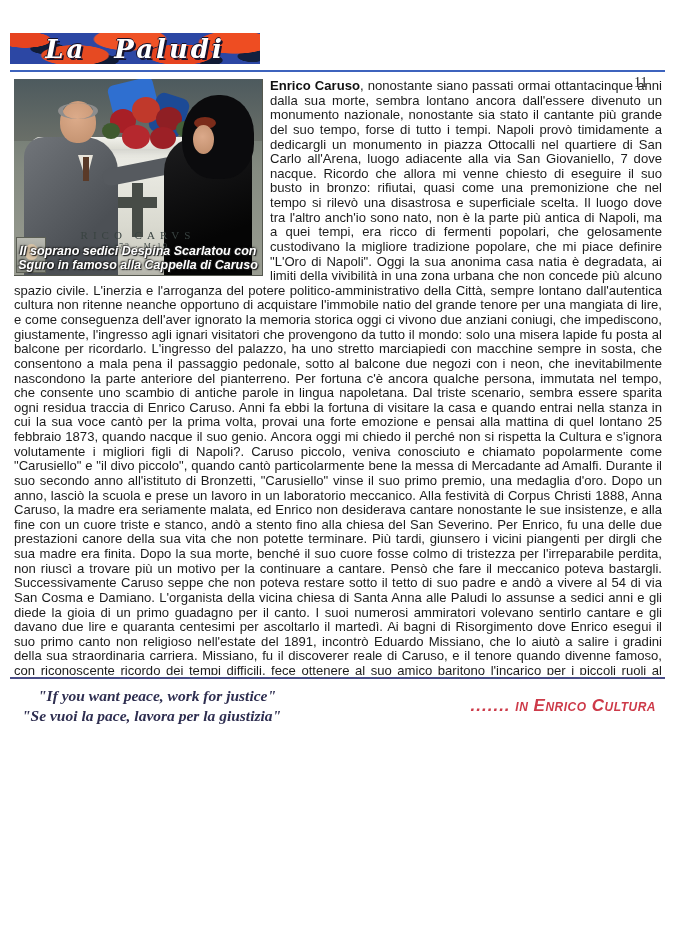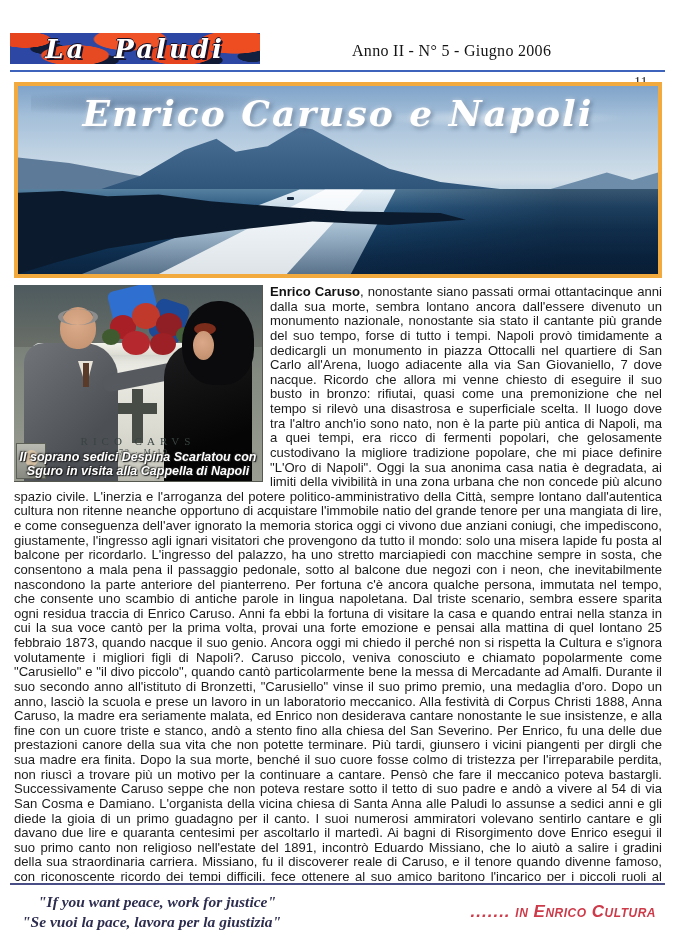--- a/index.html
+++ b/index.html
@@ -165,42 +165,24 @@
 </style>
 </head>
 <body>
 
 <div class="page">
 
   <header class="masthead">
     <div class="logo-box">
       <span class="logo-text">La Paludi</span>
     </div>
-    <div class="issue-info">Anno II - N° 5 - Giugno 2006</div>
     <div class="page-number">11</div>
   </header>
   <div class="rule-top"></div>
 
-  <figure class="banner">
-    <div class="banner-art">
-      <div class="sky"></div>
-      <div class="cloud-smudge"></div>
-      <div class="cloud-streak"></div>
-      <div class="ridge-left"></div>
-      <div class="vesuvius"></div>
-      <div class="ridge-right"></div>
-      <div class="sea"></div>
-      <div class="sea-shade"></div>
-      <div class="light-reflection"></div>
-      <div class="light-core"></div>
-      <div class="city-silhouette"></div>
-      <div class="boat"></div>
-    </div>
-    <div class="banner-title">Enrico Caruso e Napoli</div>
-  </figure>
 
   <section class="article">
     <figure class="tomb-photo">
       <div class="graffiti-wall"></div>
       <div class="graffiti-blue1"></div>
       <div class="graffiti-blue2"></div>
       <div class="tomb-ledge"></div>
       <div class="tomb-slab">
         <svg width="192" height="126">
           <rect x="88" y="34" width="11" height="54" fill="#474c47"></rect>
@@ -226,21 +208,21 @@
       <div class="man-hair"></div>
       <div class="woman-figure"></div>
       <div class="woman-veil"></div>
       <div class="woman-hair"></div>
       <div class="woman-face"></div>
       <div class="stamp">
         <div class="stamp-face"></div>
       </div>
       <figcaption class="photo-caption">
         <div>Il soprano sedici Despina Scarlatou con</div>
-        <div>Sguro in visita alla Cappella di Napoli</div>
+        <div>Sguro in famoso alla Cappella di Caruso</div>
       </figcaption>
     </figure>
     <p class="article-text"><strong>Enrico Caruso</strong><span>, nonostante siano passati ormai ottantacinque anni dalla sua morte, sembra lontano ancora dall'essere divenuto un monumento nazionale, nonostante sia stato il cantante più grande del suo tempo, forse di tutto i tempi. Napoli provò timidamente a dedicargli un monumento in piazza Ottocalli nel quartiere di San Carlo all'Arena, luogo adiacente alla via San Giovaniello, 7 dove nacque. Ricordo che allora mi venne chiesto di eseguire il suo busto in bronzo: rifiutai, quasi come una premonizione che nel tempo si rilevò una disastrosa e superficiale scelta. Il luogo dove tra l'altro anch'io sono nato, non è la parte più antica di Napoli, ma a quei tempi, era ricco di fermenti popolari, che gelosamente custodivano la migliore tradizione popolare, che mi piace definire "L'Oro di Napoli". Oggi la sua anonima casa natia è degradata, ai limiti della vivibilità in una zona urbana che non concede più alcuno spazio civile. L'inerzia e l'arroganza del potere politico-amministrativo della Città, sempre lontano dall'autentica cultura non ritenne neanche opportuno di acquistare l'immobile natio del grande tenore per una mangiata di lire, e come conseguenza dell'aver ignorato la memoria storica oggi ci vivono due anziani coniugi, che impediscono, giustamente, l'ingresso agli ignari visitatori che provengono da tutto il mondo: solo una misera lapide fu posta al balcone per ricordarlo. L'ingresso del palazzo, ha uno stretto marciapiedi con macchine sempre in sosta, che consentono a mala pena il passaggio pedonale, sotto al balcone due negozi con i neon, che inevitabilmente nascondono la parte anteriore del pianterreno. Per fortuna c'è ancora qualche persona, immutata nel tempo, che consente uno scambio di antiche parole in lingua napoletana. Dal triste scenario, sembra essere sparita ogni residua traccia di Enrico Caruso. Anni fa ebbi la fortuna di visitare la casa e quando entrai nella stanza in cui la sua voce cantò per la prima volta, provai una forte emozione e pensai alla mattina di quel lontano 25 febbraio 1873, quando nacque il suo genio. Ancora oggi mi chiedo il perché non si rispetta la Cultura e s'ignora volutamente i migliori figli di Napoli?. Caruso piccolo, veniva conosciuto e chiamato popolarmente come "Carusiello" e "il divo piccolo", quando cantò particolarmente bene la messa di Mercadante ad Amalfi. Durante il suo secondo anno all'istituto di Bronzetti, "Carusiello" vinse il suo primo premio, una medaglia d'oro. Dopo un anno, lasciò la scuola e prese un lavoro in un laboratorio meccanico. Alla festività di Corpus Christi 1888, Anna Caruso, la madre era seriamente malata, ed Enrico non desiderava cantare nonostante le sue insistenze, e alla fine con un cuore triste e stanco, andò a stento fino alla chiesa del San Severino. Per Enrico, fu una delle due prestazioni canore della sua vita che non potette terminare. Più tardi, giunsero i vicini piangenti per dirgli che sua madre era finita. Dopo la sua morte, benché il suo cuore fosse colmo di tristezza per l'irreparabile perdita, non riuscì a trovare più un motivo per la continuare a cantare. Pensò che fare il meccanico poteva bastargli. Successivamente Caruso seppe che non poteva restare sotto il tetto di suo padre e andò a vivere al 54 di via San Cosma e Damiano. L'organista della vicina chiesa di Santa Anna alle Paludi lo assunse a sedici anni e gli diede la gioia di un primo guadagno per il canto. I suoi numerosi ammiratori volevano sentirlo cantare e gli davano due lire e quaranta centesimi per ascoltarlo il martedì. Ai bagni di Risorgimento dove Enrico esegui il suo primo canto non religioso nell'estate del 1891, incontrò Eduardo Missiano, che lo aiutò a salire i gradini della sua straordinaria carriera. Missiano, fu il discoverer reale di Caruso, e il tenore quando divenne famoso, con riconoscente ricordo dei tempi difficili, fece ottenere al suo amico baritono l'incarico per i piccoli ruoli al Metropolitan. L'insegnan-</span></p>
   </section>
 
   <div class="rule-bottom"></div>
 
   <footer class="page-footer">
     <div class="quotes">
       <div class="quote-en">"If you want peace, work for justice"</div>

